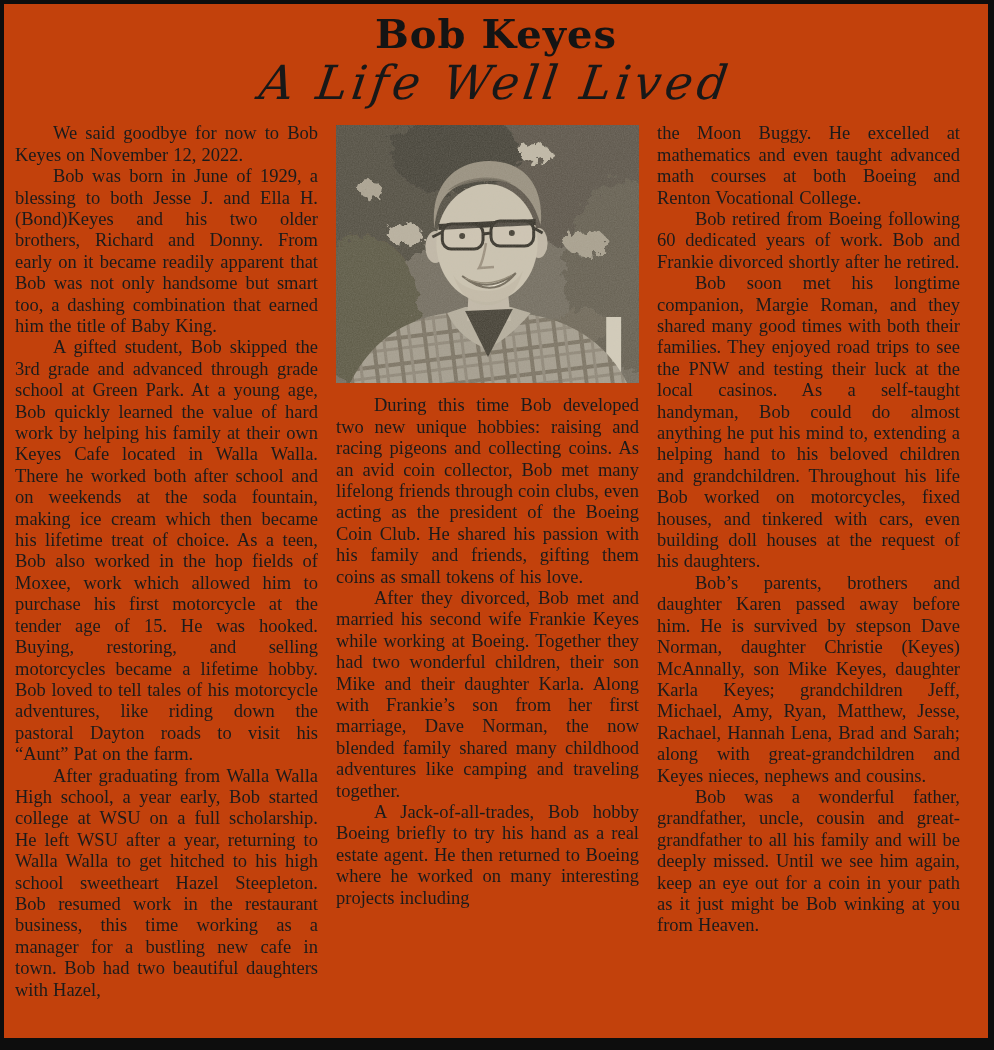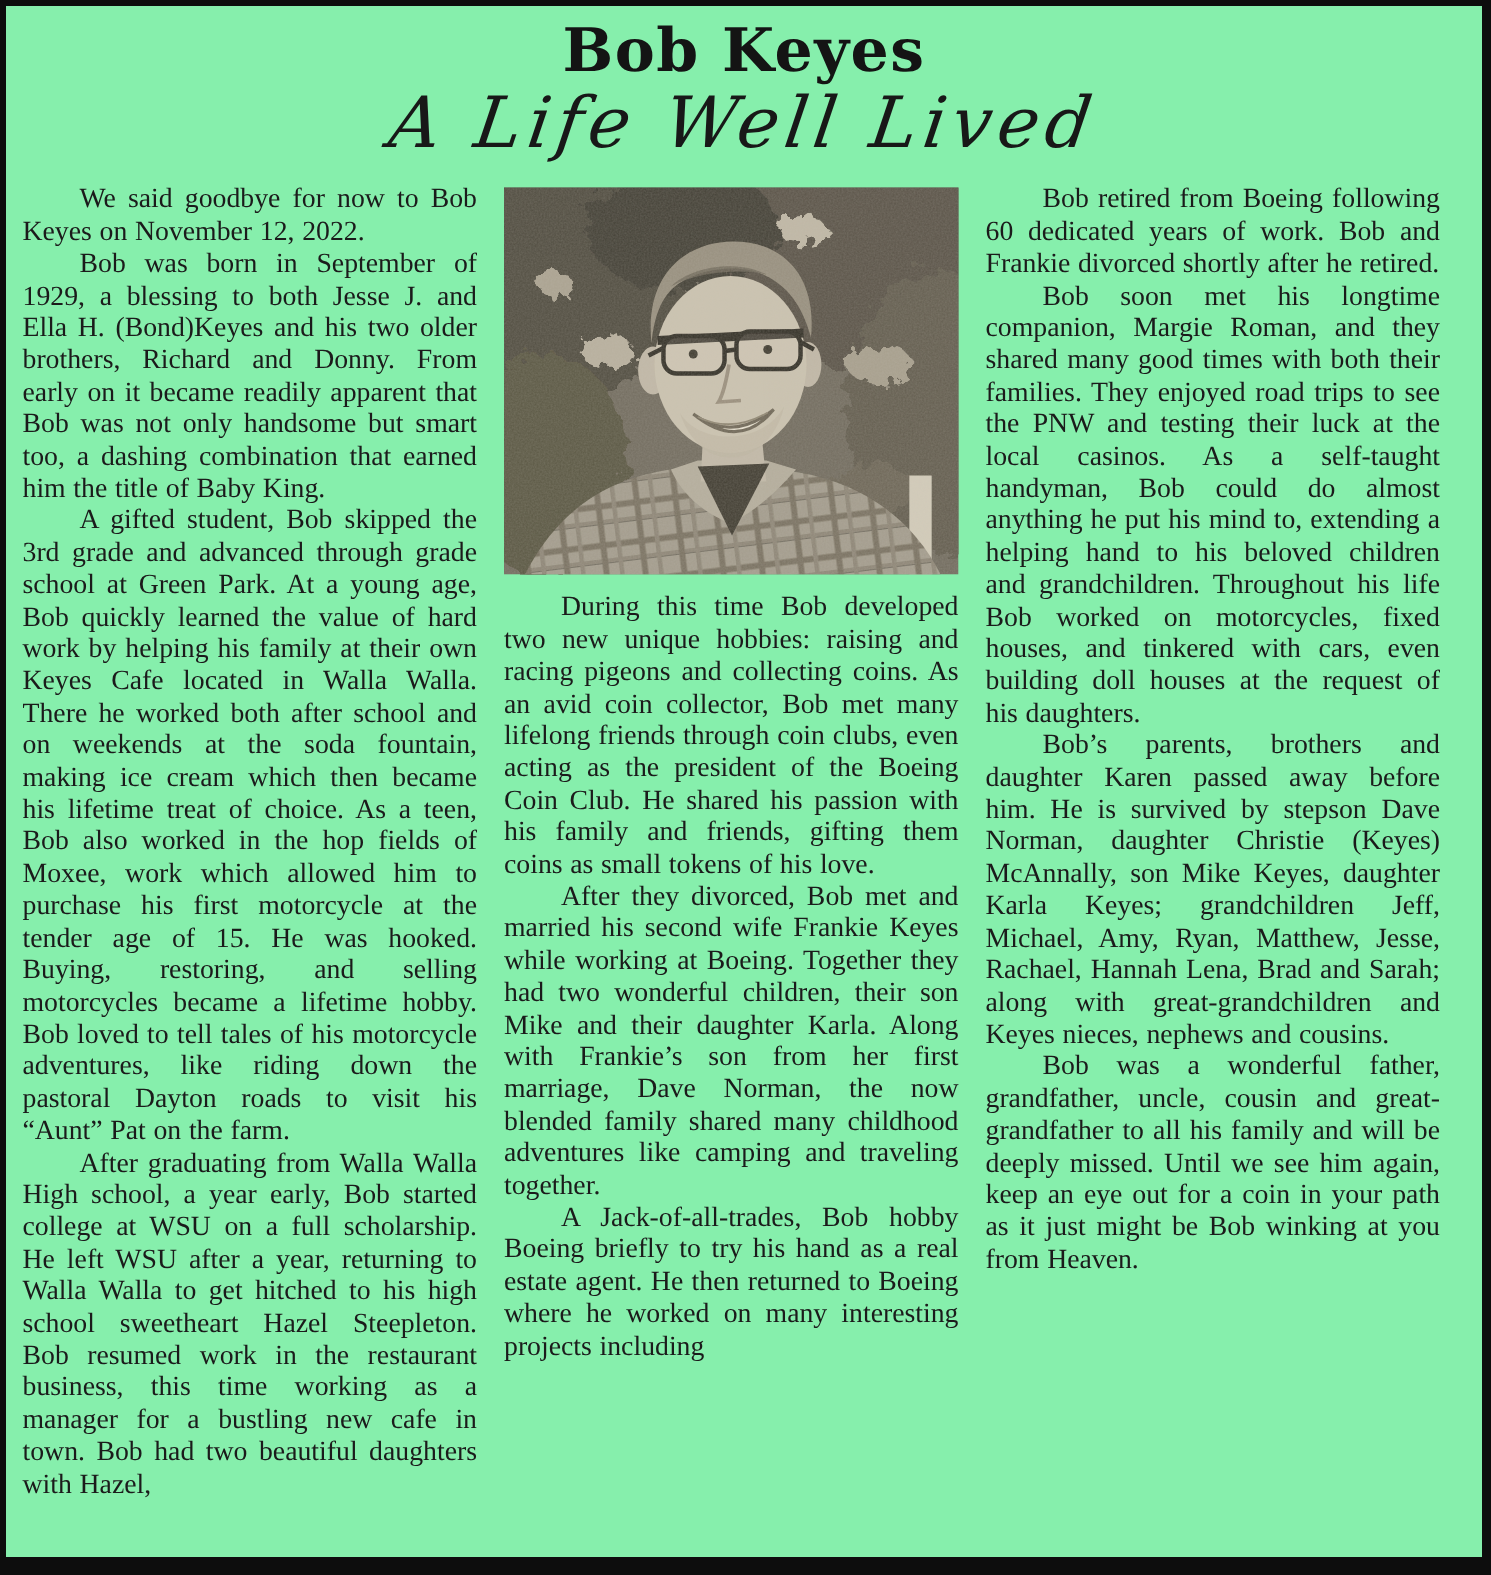--- a/index.html
+++ b/index.html
@@ -2,21 +2,21 @@
 <html><head>
 <meta charset="utf-8">
 <style>
   html,body { margin:0; padding:0; background:#ffffff; }
   .page {
     position:relative;
     width:994px; height:1050px;
     box-sizing:border-box;
     border-style:solid; border-color:#0d0d0d;
     border-width:4px 6px 12px 4px;
-    background:#86efac;
+    background:#c2410c;
     font-family:"Liberation Serif", serif;
     color:#1b1b1b;
     overflow:hidden;
   }
   .masthead { text-align:center; padding-top:8px; }
   .title {
     font-family:"DejaVu Serif", serif;
     font-weight:bold;
     font-size:40px;
     letter-spacing:1px;
@@ -63,21 +63,21 @@
     <div class="title">Bob Keyes</div>
     <div class="subtitle-wrap">
       <span class="subtitle">A Life Well Lived</span>
     </div>
   </div>
 
   <div class="columns">
 
     <div class="col">
       <p>We said goodbye for now to Bob Keyes on November 12, 2022.</p>
-      <p>Bob was born in September of 1929, a blessing to both Jesse J. and Ella H. (Bond)Keyes and his two older brothers, Richard and Donny. From early on it became readily apparent that Bob was not only handsome but smart too, a dashing combination that earned him the title of Baby King.</p>
+      <p>Bob was born in June of 1929, a blessing to both Jesse J. and Ella H. (Bond)Keyes and his two older brothers, Richard and Donny. From early on it became readily apparent that Bob was not only handsome but smart too, a dashing combination that earned him the title of Baby King.</p>
       <p>A gifted student, Bob skipped the 3rd grade and advanced through grade school at Green Park. At a young age, Bob quickly learned the value of hard work by helping his family at their own Keyes Cafe located in Walla Walla. There he worked both after school and on weekends at the soda fountain, making ice cream which then became his lifetime treat of choice. As a teen, Bob also worked in the hop fields of Moxee, work which allowed him to purchase his first motorcycle at the tender age of 15. He was hooked. Buying, restoring, and selling motorcycles became a lifetime hobby. Bob loved to tell tales of his motorcycle adventures, like riding down the pastoral Dayton roads to visit his “Aunt” Pat on the farm.</p>
       <p>After graduating from Walla Walla High school, a year early, Bob started college at WSU on a full scholarship. He left WSU after a year, returning to Walla Walla to get hitched to his high school sweetheart Hazel Steepleton. Bob resumed work in the restaurant business, this time working as a manager for a bustling new cafe in town. Bob had two beautiful daughters with Hazel,</p>
     </div>
 
     <div class="col">
       <figure class="photo">
         <svg viewBox="0 0 305 258" preserveAspectRatio="none" role="img" aria-label="Vintage black-and-white photograph of Bob smiling, wearing browline glasses and a plaid shirt, with trees behind him">
           <defs>
             <filter id="rough" x="-20%" y="-20%" width="140%" height="140%">
               <feTurbulence type="fractalNoise" baseFrequency="0.11" numOctaves="3" seed="7" result="t"></feTurbulence>
@@ -145,20 +145,21 @@
           <rect width="305" height="258" fill="#b3a88c" opacity="0.07"></rect>
           <rect width="305" height="258" filter="url(#grain)" opacity="0.4"></rect>
         </svg>
       </figure>
       <p>During this time Bob developed two new unique hobbies: raising and racing pigeons and collecting coins. As an avid coin collector, Bob met many lifelong friends through coin clubs, even acting as the president of the Boeing Coin Club. He shared his passion with his family and friends, gifting them coins as small tokens of his love.</p>
       <p>After they divorced, Bob met and married his second wife Frankie Keyes while working at Boeing. Together they had two wonderful children, their son Mike and their daughter Karla. Along with Frankie’s son from her first marriage, Dave Norman, the now blended family shared many childhood adventures like camping and traveling together.</p>
       <p>A Jack-of-all-trades, Bob hobby Boeing briefly to try his hand as a real estate agent. He then returned to Boeing where he worked on many interesting projects including</p>
     </div>
 
     <div class="col">
+      <p class="cont">the Moon Buggy. He excelled at mathematics and even taught advanced math courses at both Boeing and Renton Vocational College.</p>
       <p>Bob retired from Boeing following 60 dedicated years of work. Bob and Frankie divorced shortly after he retired.</p>
       <p>Bob soon met his longtime companion, Margie Roman, and they shared many good times with both their families. They enjoyed road trips to see the PNW and testing their luck at the local casinos. As a self-taught handyman, Bob could do almost anything he put his mind to, extending a helping hand to his beloved children and grandchildren. Throughout his life Bob worked on motorcycles, fixed houses, and tinkered with cars, even building doll houses at the request of his daughters.</p>
       <p>Bob’s parents, brothers and daughter Karen passed away before him. He is survived by stepson Dave Norman, daughter Christie (Keyes) McAnnally, son Mike Keyes, daughter Karla Keyes; grandchildren Jeff, Michael, Amy, Ryan, Matthew, Jesse, Rachael, Hannah Lena, Brad and Sarah; along with great-grandchildren and Keyes nieces, nephews and cousins.</p>
       <p>Bob was a wonderful father, grandfather, uncle, cousin and great-grandfather to all his family and will be deeply missed. Until we see him again, keep an eye out for a coin in your path as it just might be Bob winking at you from Heaven.</p>
     </div>
 
   </div>
 </div>
 
 </body></html>

